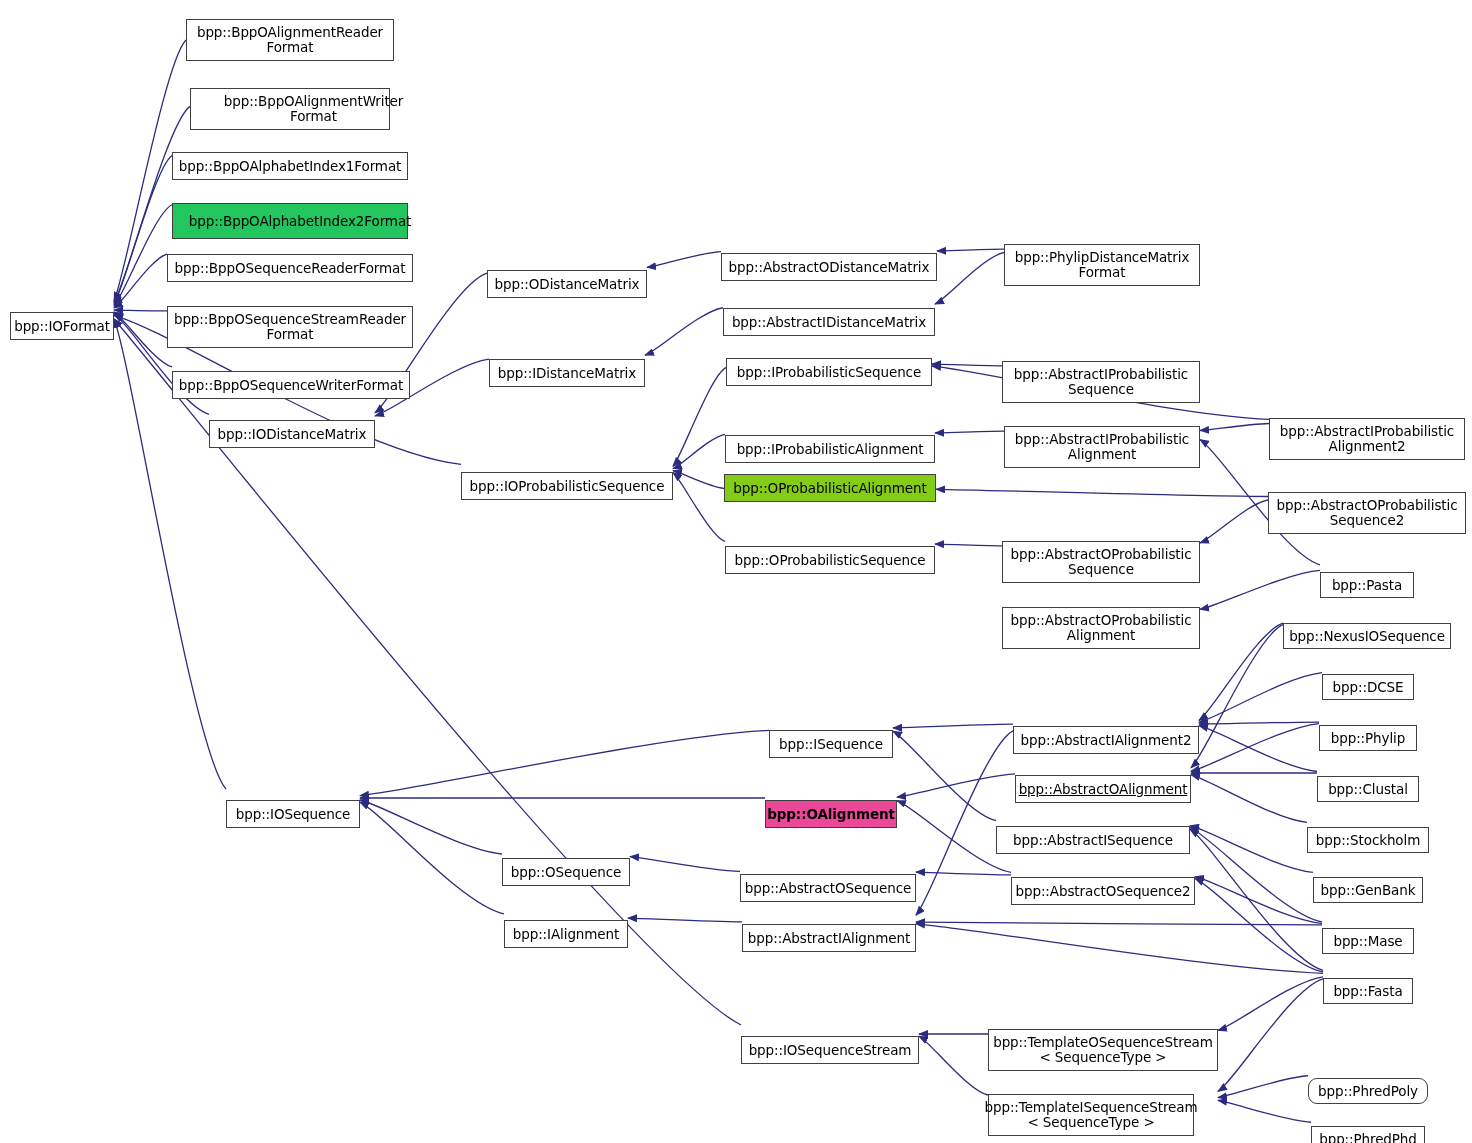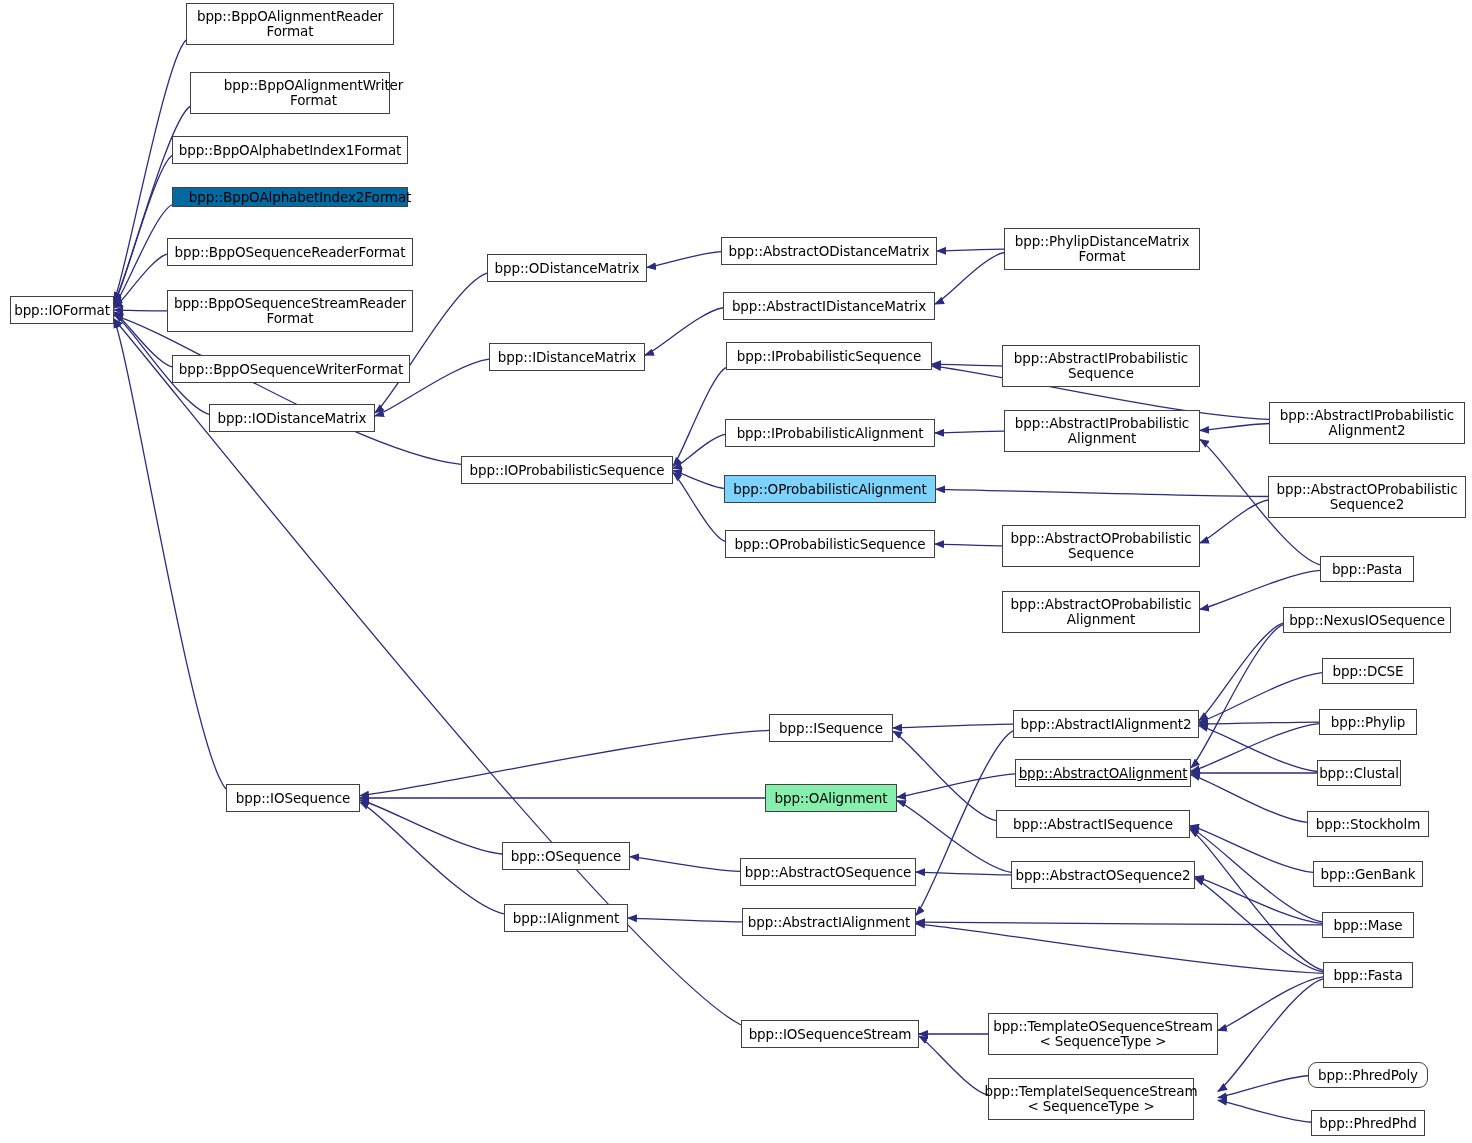--- a/index.html
+++ b/index.html
@@ -31,20 +31,21 @@
     display: flex;
     align-items: center;
     justify-content: center;
     text-align: center;
     color: #000000;
     font-size: 13.5px;
     line-height: 15px;
     letter-spacing: -0.1px;
     white-space: pre-line;
     z-index: 5;
+    margin-top: 16px;
   }
 </style>
 </head>
 <body>
 
 <div id="diagram">
   <svg id="edge-layer" viewBox="0 0 1472 1143" xmlns="http://www.w3.org/2000/svg">
     <defs>
       <marker id="arw" markerWidth="10" markerHeight="8" refX="9" refY="4" orient="auto" markerUnits="userSpaceOnUse">
         <path d="M0,0 L10,4 L0,8 z" fill="#2b2b7f"></path>
@@ -115,62 +116,62 @@
         <path d="M1308,1075.7384615384615 C1281,1077.4812307692307 1232.85,1095.3446153846153 1218,1097.5230769230768" marker-end="url(#arw)" stroke="#2b2b7f"></path>
         <path d="M1311,1122.2615384615385 C1283.1,1120.5187692307693 1233.345,1102.6553846153847 1218,1100.4769230769232" marker-end="url(#arw)" stroke="#2b2b7f"></path>
       </g>
   </svg>
 <div class="node" style="left: 10px; top: 296px; width: 104px; height: 28px; background: rgb(255, 255, 255); border-color: rgb(64, 64, 64); color: rgb(0, 0, 0);">bpp::IOFormat</div>
     <div class="node" style="left: 186px; top: 3px; width: 208px; height: 42px; background: rgb(255, 255, 255); border-color: rgb(64, 64, 64); color: rgb(0, 0, 0);">bpp::BppOAlignmentReader
 Format</div>
     <div class="node" style="left: 190px; top: 72px; width: 200px; height: 42px; background: rgb(255, 255, 255); border-color: rgb(64, 64, 64); color: rgb(0, 0, 0); padding-left: 47px;">bpp::BppOAlignmentWriter
 Format</div>
     <div class="node" style="left: 172px; top: 136px; width: 236px; height: 28px; background: rgb(255, 255, 255); border-color: rgb(64, 64, 64); color: rgb(0, 0, 0);">bpp::BppOAlphabetIndex1Format</div>
-    <div class="node" style="left: 172px; top: 187px; width: 236px; height: 20px; background: #0369a1; border-color: rgb(64, 64, 64); color: rgb(0, 0, 0); padding-left: 20px;">bpp::BppOAlphabetIndex2Format</div>
+    <div class="node" style="left: 172px; top: 187px; width: 236px; height: 36px; background: #22c55e; border-color: rgb(64, 64, 64); color: rgb(0, 0, 0); padding-left: 20px;">bpp::BppOAlphabetIndex2Format</div>
     <div class="node" style="left: 167px; top: 238px; width: 246px; height: 28px; background: rgb(255, 255, 255); border-color: rgb(64, 64, 64); color: rgb(0, 0, 0);">bpp::BppOSequenceReaderFormat</div>
     <div class="node" style="left: 167px; top: 290px; width: 246px; height: 42px; background: rgb(255, 255, 255); border-color: rgb(64, 64, 64); color: rgb(0, 0, 0);">bpp::BppOSequenceStreamReader
 Format</div>
     <div class="node" style="left: 172px; top: 355px; width: 238px; height: 28px; background: rgb(255, 255, 255); border-color: rgb(64, 64, 64); color: rgb(0, 0, 0);">bpp::BppOSequenceWriterFormat</div>
     <div class="node" style="left: 209px; top: 404px; width: 166px; height: 28px; background: rgb(255, 255, 255); border-color: rgb(64, 64, 64); color: rgb(0, 0, 0);">bpp::IODistanceMatrix</div>
     <div class="node" style="left: 487px; top: 254px; width: 160px; height: 28px; background: rgb(255, 255, 255); border-color: rgb(64, 64, 64); color: rgb(0, 0, 0);">bpp::ODistanceMatrix</div>
     <div class="node" style="left: 489px; top: 343px; width: 156px; height: 28px; background: rgb(255, 255, 255); border-color: rgb(64, 64, 64); color: rgb(0, 0, 0);">bpp::IDistanceMatrix</div>
     <div class="node" style="left: 461px; top: 456px; width: 212px; height: 28px; background: rgb(255, 255, 255); border-color: rgb(64, 64, 64); color: rgb(0, 0, 0);">bpp::IOProbabilisticSequence</div>
     <div class="node" style="left: 721px; top: 237px; width: 216px; height: 28px; background: rgb(255, 255, 255); border-color: rgb(64, 64, 64); color: rgb(0, 0, 0);">bpp::AbstractODistanceMatrix</div>
     <div class="node" style="left: 723px; top: 292px; width: 212px; height: 28px; background: rgb(255, 255, 255); border-color: rgb(64, 64, 64); color: rgb(0, 0, 0);">bpp::AbstractIDistanceMatrix</div>
     <div class="node" style="left: 726px; top: 342px; width: 206px; height: 28px; background: rgb(255, 255, 255); border-color: rgb(64, 64, 64); color: rgb(0, 0, 0);">bpp::IProbabilisticSequence</div>
     <div class="node" style="left: 725px; top: 419px; width: 210px; height: 28px; background: rgb(255, 255, 255); border-color: rgb(64, 64, 64); color: rgb(0, 0, 0);">bpp::IProbabilisticAlignment</div>
-    <div class="node" style="left: 724px; top: 475px; width: 212px; height: 28px; background: #7dd3fc; border-color: rgb(64, 64, 64); color: rgb(0, 0, 0);">bpp::OProbabilisticAlignment</div>
+    <div class="node" style="left: 724px; top: 458px; width: 212px; height: 28px; background: #84cc16; border-color: rgb(64, 64, 64); color: rgb(0, 0, 0);">bpp::OProbabilisticAlignment</div>
     <div class="node" style="left: 725px; top: 530px; width: 210px; height: 28px; background: rgb(255, 255, 255); border-color: rgb(64, 64, 64); color: rgb(0, 0, 0);">bpp::OProbabilisticSequence</div>
     <div class="node" style="left: 1004px; top: 228px; width: 196px; height: 42px; background: rgb(255, 255, 255); border-color: rgb(64, 64, 64); color: rgb(0, 0, 0);">bpp::PhylipDistanceMatrix
 Format</div>
     <div class="node" style="left: 1002px; top: 345px; width: 198px; height: 42px; background: rgb(255, 255, 255); border-color: rgb(64, 64, 64); color: rgb(0, 0, 0);">bpp::AbstractIProbabilistic
 Sequence</div>
     <div class="node" style="left: 1004px; top: 410px; width: 196px; height: 42px; background: rgb(255, 255, 255); border-color: rgb(64, 64, 64); color: rgb(0, 0, 0);">bpp::AbstractIProbabilistic
 Alignment</div>
     <div class="node" style="left: 1002px; top: 525px; width: 198px; height: 42px; background: rgb(255, 255, 255); border-color: rgb(64, 64, 64); color: rgb(0, 0, 0);">bpp::AbstractOProbabilistic
 Sequence</div>
     <div class="node" style="left: 1002px; top: 591px; width: 198px; height: 42px; background: rgb(255, 255, 255); border-color: rgb(64, 64, 64); color: rgb(0, 0, 0);">bpp::AbstractOProbabilistic
 Alignment</div>
     <div class="node" style="left: 1269px; top: 402px; width: 196px; height: 42px; background: rgb(255, 255, 255); border-color: rgb(64, 64, 64); color: rgb(0, 0, 0);">bpp::AbstractIProbabilistic
 Alignment2</div>
     <div class="node" style="left: 1268px; top: 476px; width: 198px; height: 42px; background: rgb(255, 255, 255); border-color: rgb(64, 64, 64); color: rgb(0, 0, 0);">bpp::AbstractOProbabilistic
 Sequence2</div>
     <div class="node" style="left: 1320px; top: 556px; width: 94px; height: 26px; background: rgb(255, 255, 255); border-color: rgb(64, 64, 64); color: rgb(0, 0, 0);">bpp::Pasta</div>
     <div class="node" style="left: 1283px; top: 607px; width: 168px; height: 26px; background: rgb(255, 255, 255); border-color: rgb(64, 64, 64); color: rgb(0, 0, 0);">bpp::NexusIOSequence</div>
     <div class="node" style="left: 1322px; top: 658px; width: 92px; height: 26px; background: rgb(255, 255, 255); border-color: rgb(64, 64, 64); color: rgb(0, 0, 0);">bpp::DCSE</div>
     <div class="node" style="left: 1319px; top: 709px; width: 98px; height: 26px; background: rgb(255, 255, 255); border-color: rgb(64, 64, 64); color: rgb(0, 0, 0);">bpp::Phylip</div>
-    <div class="node" style="left: 1317px; top: 760px; width: 84px; height: 26px; background: rgb(255, 255, 255); border-color: rgb(64, 64, 64); color: rgb(0, 0, 0);">bpp::Clustal</div>
+    <div class="node" style="left: 1317px; top: 760px; width: 102px; height: 26px; background: rgb(255, 255, 255); border-color: rgb(64, 64, 64); color: rgb(0, 0, 0);">bpp::Clustal</div>
     <div class="node" style="left: 1307px; top: 811px; width: 122px; height: 26px; background: rgb(255, 255, 255); border-color: rgb(64, 64, 64); color: rgb(0, 0, 0);">bpp::Stockholm</div>
     <div class="node" style="left: 1313px; top: 861px; width: 110px; height: 26px; background: rgb(255, 255, 255); border-color: rgb(64, 64, 64); color: rgb(0, 0, 0);">bpp::GenBank</div>
     <div class="node" style="left: 1322px; top: 912px; width: 92px; height: 26px; background: rgb(255, 255, 255); border-color: rgb(64, 64, 64); color: rgb(0, 0, 0);">bpp::Mase</div>
     <div class="node" style="left: 1323px; top: 962px; width: 90px; height: 26px; background: rgb(255, 255, 255); border-color: rgb(64, 64, 64); color: rgb(0, 0, 0);">bpp::Fasta</div>
     <div class="node" style="left: 1308px; top: 1062px; width: 120px; height: 26px; background: rgb(255, 255, 255); border-color: rgb(64, 64, 64); color: rgb(0, 0, 0); border-radius: 9px;">bpp::PhredPoly</div>
     <div class="node" style="left: 1311px; top: 1110px; width: 114px; height: 26px; background: rgb(255, 255, 255); border-color: rgb(64, 64, 64); color: rgb(0, 0, 0);">bpp::PhredPhd</div>
     <div class="node" style="left: 769px; top: 714px; width: 124px; height: 28px; background: rgb(255, 255, 255); border-color: rgb(64, 64, 64); color: rgb(0, 0, 0);">bpp::ISequence</div>
-    <div class="node" style="left: 765px; top: 784px; width: 132px; height: 28px; background: #86efac; border-color: rgb(64, 64, 64); color: rgb(0, 0, 0);">bpp::OAlignment</div>
+    <div class="node" style="left: 765px; top: 784px; width: 132px; height: 28px; background: #ec4899; border-color: rgb(64, 64, 64); color: rgb(0, 0, 0); font-weight: bold;">bpp::OAlignment</div>
     <div class="node" style="left: 502px; top: 842px; width: 128px; height: 28px; background: rgb(255, 255, 255); border-color: rgb(64, 64, 64); color: rgb(0, 0, 0);">bpp::OSequence</div>
     <div class="node" style="left: 504px; top: 904px; width: 124px; height: 28px; background: rgb(255, 255, 255); border-color: rgb(64, 64, 64); color: rgb(0, 0, 0);">bpp::IAlignment</div>
     <div class="node" style="left: 226px; top: 784px; width: 134px; height: 28px; background: rgb(255, 255, 255); border-color: rgb(64, 64, 64); color: rgb(0, 0, 0);">bpp::IOSequence</div>
     <div class="node" style="left: 1013px; top: 710px; width: 186px; height: 28px; background: rgb(255, 255, 255); border-color: rgb(64, 64, 64); color: rgb(0, 0, 0);">bpp::AbstractIAlignment2</div>
     <div class="node" style="left: 1015px; top: 759px; width: 176px; height: 28px; background: rgb(255, 255, 255); border-color: rgb(64, 64, 64); color: rgb(0, 0, 0); text-decoration: underline;">bpp::AbstractOAlignment</div>
     <div class="node" style="left: 996px; top: 810px; width: 194px; height: 28px; background: rgb(255, 255, 255); border-color: rgb(64, 64, 64); color: rgb(0, 0, 0);">bpp::AbstractISequence</div>
     <div class="node" style="left: 740px; top: 858px; width: 176px; height: 28px; background: rgb(255, 255, 255); border-color: rgb(64, 64, 64); color: rgb(0, 0, 0);">bpp::AbstractOSequence</div>
     <div class="node" style="left: 1011px; top: 861px; width: 184px; height: 28px; background: rgb(255, 255, 255); border-color: rgb(64, 64, 64); color: rgb(0, 0, 0);">bpp::AbstractOSequence2</div>
     <div class="node" style="left: 742px; top: 908px; width: 174px; height: 28px; background: rgb(255, 255, 255); border-color: rgb(64, 64, 64); color: rgb(0, 0, 0);">bpp::AbstractIAlignment</div>
     <div class="node" style="left: 741px; top: 1020px; width: 178px; height: 28px; background: rgb(255, 255, 255); border-color: rgb(64, 64, 64); color: rgb(0, 0, 0); text-align: center;">bpp::IOSequenceStream</div>

